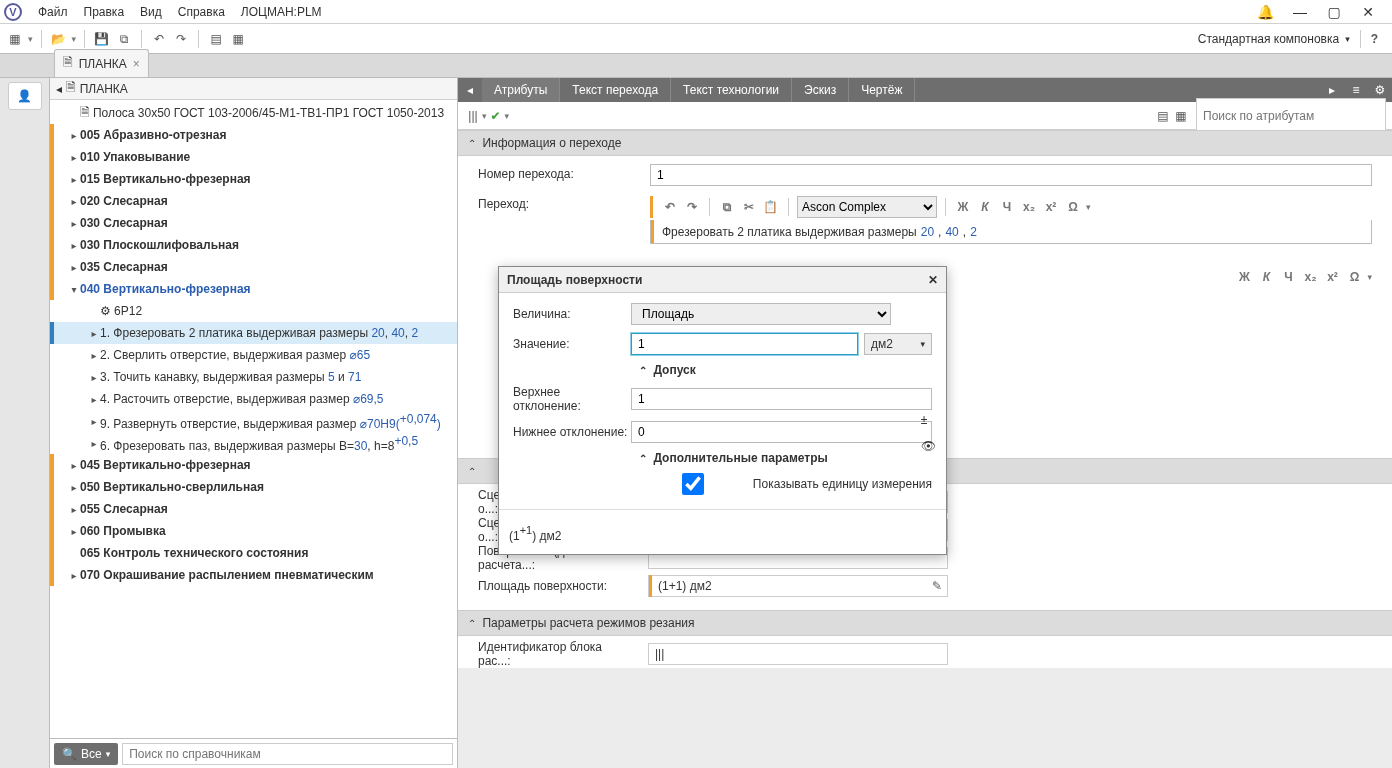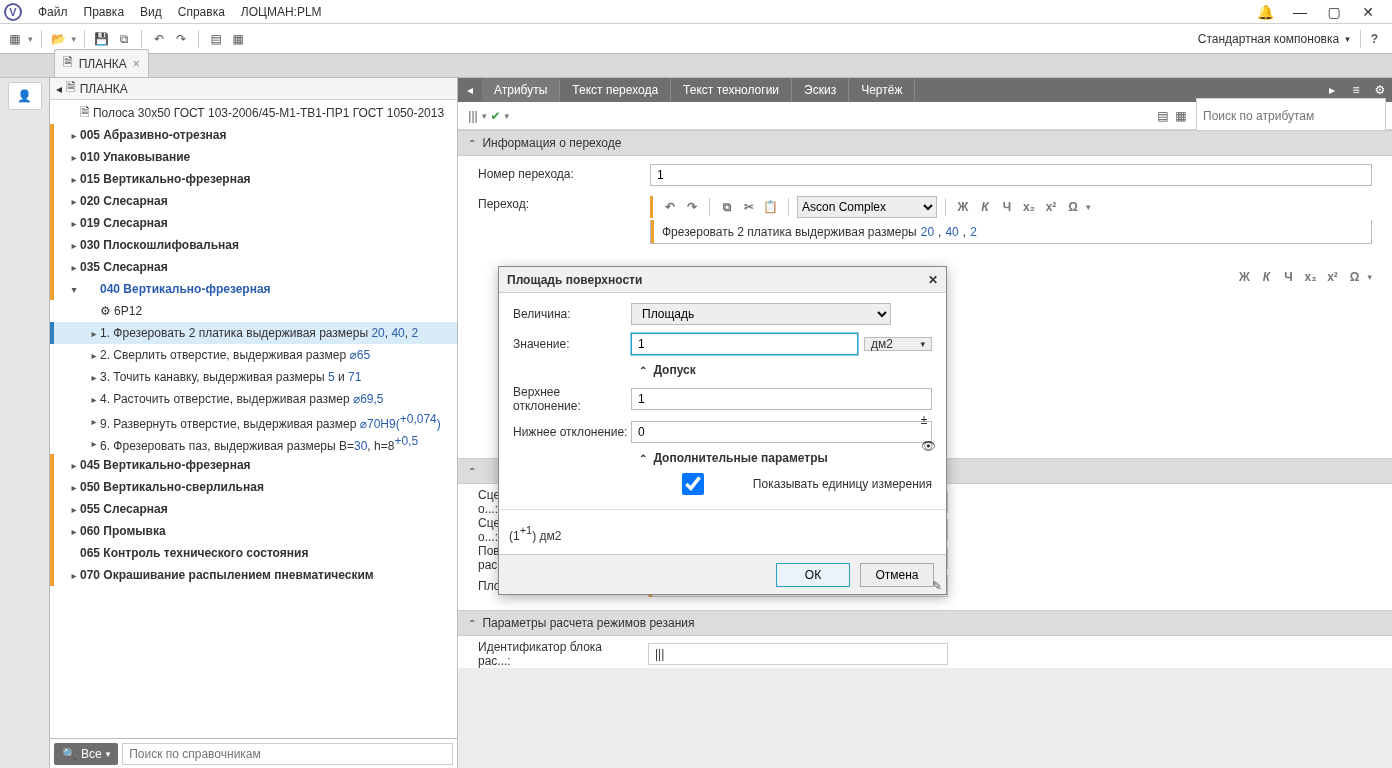--- a/index.html
+++ b/index.html
@@ -65,21 +65,21 @@
 .attr-item .pencil{margin-left:-26px; color:#555; z-index:1;}
 .dialog-backdrop{position:absolute; left:498px; top:266px; width:449px; background:#fff; border:1px solid #888; box-shadow:0 3px 12px rgba(0,0,0,.3);}
 .dialog-title{height:26px; background:#f0f0f0; border-bottom:1px solid #ccc; display:flex; align-items:center; padding:0 8px; font-weight:600;}
 .dialog-title .x{margin-left:auto; font-weight:bold; cursor:pointer;}
 .dialog-body{padding:10px 14px 6px 14px;}
 .drow{display:flex; align-items:center; margin-bottom:8px;}
 .drow label{width:118px; text-align:left; }
 .drow select,.drow input{height:22px; border:1px solid #bbb; padding:0 6px;}
 .drow select{width:260px; background:#eee;}
 .drow input{flex:1;}
-.drow .unit{width:68px; margin-left:6px; background:#eee; border:1px solid #bbb; height:14px; display:flex; align-items:center; padding:0 6px;}
+.drow .unit{width:68px; margin-left:6px; background:#eee; border:1px solid #bbb; height:22px; display:flex; align-items:center; padding:0 6px;}
 .sub-head{display:flex; align-items:center; gap:6px; margin:2px 0 8px 126px; font-weight:600;}
 .sub-head .chev{font-size:10px;}
 .dialog-side{position:relative;}
 .dialog-icons{display:flex; gap:8px; font-size:14px; color:#333;}
 .preview{border-top:1px solid #ddd; padding:14px 22px 10px 10px; font-size:16px;}
 .preview sup{font-size:11px;}
 .dialog-buttons{background:#f0f0f0; border-top:1px solid #ccc; height:40px; display:flex; align-items:center; justify-content:flex-end; gap:10px; padding:0 12px;}
 .dbtn{min-width:74px; height:24px; border:1px solid #aaa; background:#eee; cursor:pointer;}
 .dbtn.primary{background:#e9f4fa; border:1px solid #2a9fc4;}
 </style>
@@ -173,39 +173,39 @@
       <div class="tree-row">
           <span class="bar orange-bar"></span>
           <span class="indent" style="width:12px"></span>
           <span class="caret">▸</span>
           <b>020 Слесарная</b>
         </div>
       <div class="tree-row">
           <span class="bar orange-bar"></span>
           <span class="indent" style="width:12px"></span>
           <span class="caret">▸</span>
-          <b>019 Слесарная</b>
+          <b>030 Слесарная</b>
         </div>
       <div class="tree-row">
           <span class="bar orange-bar"></span>
           <span class="indent" style="width:12px"></span>
           <span class="caret">▸</span>
           <b>030 Плоскошлифовальная</b>
         </div>
       <div class="tree-row">
           <span class="bar orange-bar"></span>
           <span class="indent" style="width:12px"></span>
           <span class="caret">▸</span>
           <b>035 Слесарная</b>
         </div>
       <div class="tree-row">
           <span class="bar orange-bar"></span>
           <span class="indent" style="width:12px"></span>
           <span class="caret">▾</span>
-          <b style="color:#2a5db0;margin-left:20px;">040 Вертикально-фрезерная</b>
+          <b style="color:#2a5db0;">040 Вертикально-фрезерная</b>
         </div>
 
       <div class="tree-row">
           <span class="bar"></span>
           <span class="indent" style="width:32px"></span>
           <span class="caret"></span>
           <span>⚙&nbsp;</span>
           <span>6Р12</span>
         </div>
 
@@ -458,17 +458,13 @@
       <span>Показывать единицу измерения</span>
     </div>
     <div class="dialog-icons" style="position:absolute; right:10px; top:120px; flex-direction:column;">
       <span>±</span>
       <span style="margin-top:4px;">👁</span>
     </div>
   </div>
   <div class="preview">
     <span>(1</span><sup>+1</sup><span>) дм2</span>
   </div>
-  <div class="dialog-buttons">
-    <button class="dbtn primary">ОК</button>
-    <button class="dbtn">Отмена</button>
-  </div>
 </div>
 
 </body></html>

